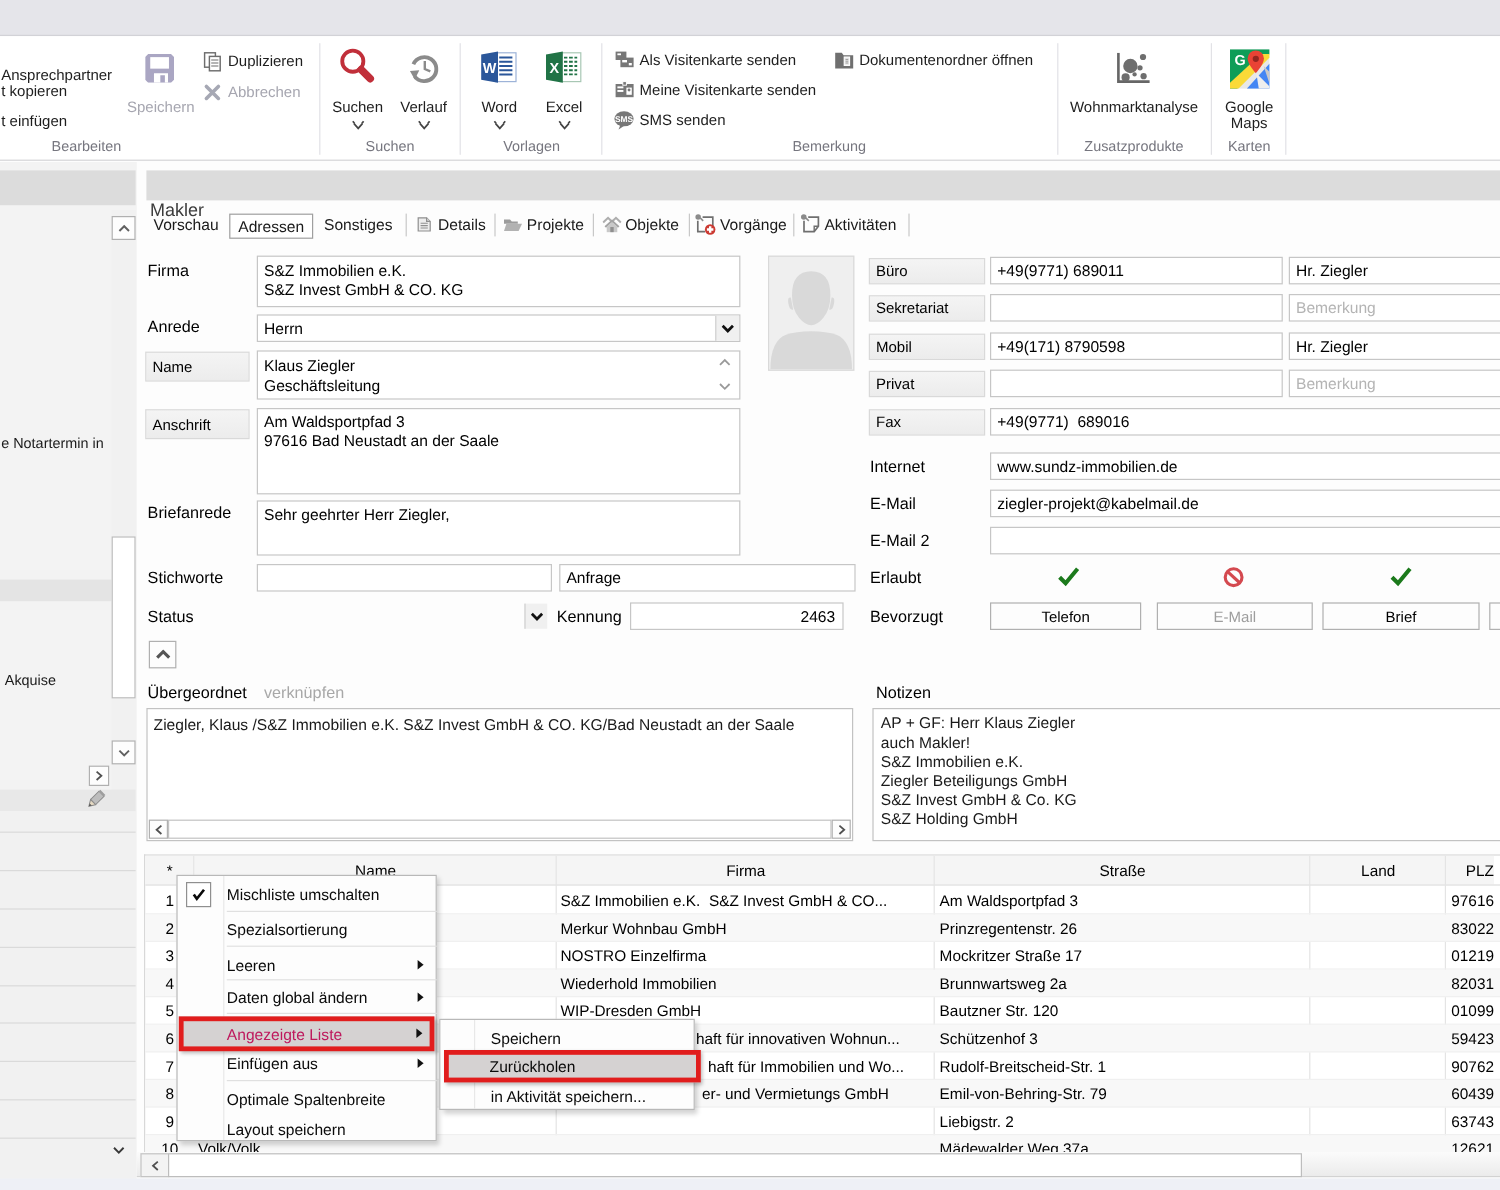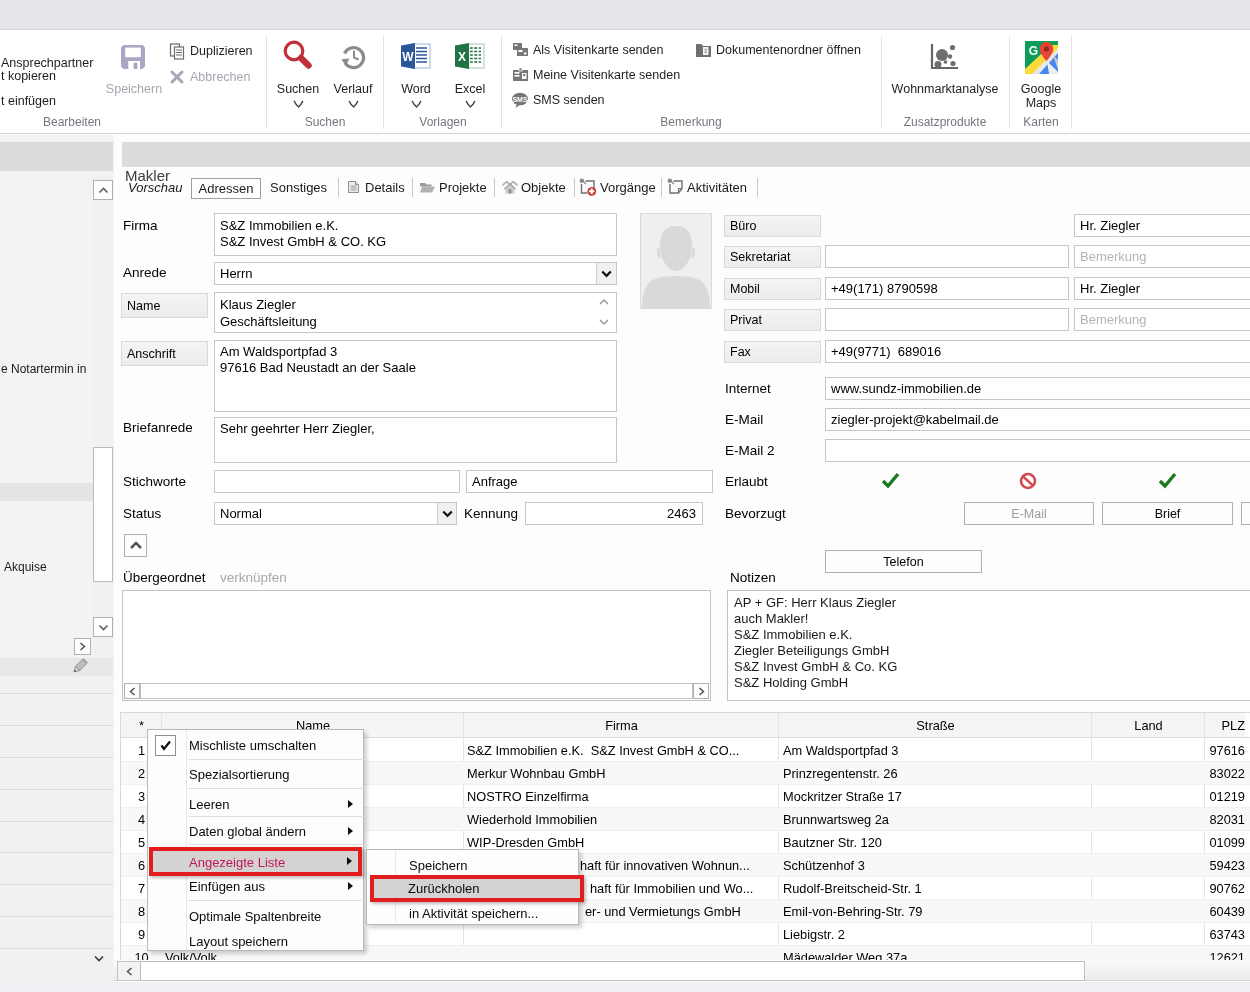--- a/index.html
+++ b/index.html
@@ -224,21 +224,21 @@
     <div class="abs" style="left:0; top:813px; width:113px; height:1px; background:#dadada;"></div>
     <svg class="abs" style="left:93px; top:820px;" width="12" height="8" viewBox="0 0 12 8">
         <path d="M2 1.5 L6 5.5 L10 1.5" fill="none" stroke="#3a3a3a" stroke-width="1.6"></path>
       </svg>
   </div>
   <div class="abs" id="makbar">
       <span style="position:absolute; left:3px; top:4px; font-size:15px; color:#3c3c3c;margin-top:21px;">Makler</span>
     </div>
 
   <div class="abs" id="tabs" style="left:114px; top:176px; width:1136px; height:24px; font-size:13px;">
-    <span class="abs" style="left:14px; top:4px;font-style:italic;">Vorschau</span>
+    <span class="abs" style="left:14px; top:4px;">Vorschau</span>
     <span class="abs" style="left:77px; top:2px; width:70px; height:21px; background:#fff; border:1px solid #9f9f9f; text-align:center; line-height:20px;">Adressen</span>
     <span class="abs" style="left:156px; top:4px;">Sonstiges</span>
     <span class="abs" style="left:224px; top:2px; width:1px; height:19px; background:#c8c8c8;"></span>
     <svg class="abs" style="left:233px; top:4px;" width="13" height="14" viewBox="0 0 13 14">
         <path d="M1.5 1.5 h7 l3 3 v8 h-10 z" fill="#ededed" stroke="#8f8f8f" stroke-width="1"></path>
         <path d="M8.5 1.5 v3 h3" fill="#dcdcdc" stroke="#8f8f8f" stroke-width="1"></path>
         <path d="M3.5 6 h6 M3.5 8 h6 M3.5 10 h6" stroke="#8f8f8f" stroke-width="0.9"></path>
       </svg>
     <span class="abs" style="left:251px; top:4px;">Details</span>
     <span class="abs" style="left:298px; top:2px; width:1px; height:19px; background:#c8c8c8;"></span>
@@ -295,39 +295,39 @@
       <path d="M2 3 L6 7 L10 3" fill="none" stroke="#9a9a9a" stroke-width="1.5"></path>
     </svg>
   <div class="lbox" style="left:121px; top:341px; width:87px; height:25px;">Anschrift</div>
   <div class="inp" style="left:214px; top:340px; width:403px; height:72px; padding-top:3px; line-height:16px; white-space:normal;">Am Waldsportpfad 3<br>97616 Bad Neustadt an der Saale</div>
   <div class="label" style="left:123px; top:420px;">Briefanrede</div>
   <div class="inp" style="left:214px; top:417px; width:403px; height:46px; padding-top:3px;">Sehr geehrter Herr Ziegler,</div>
   <div class="label" style="left:123px; top:474px;">Stichworte</div>
   <div class="inp" style="left:214px; top:470px; width:246px; height:23px;"></div>
   <div class="inp" style="left:466px; top:470px; width:247px; height:23px; line-height:21px;">Anfrage</div>
   <div class="label" style="left:123px; top:506px;">Status</div>
-  <div class="inp" style="left:214px; top:502px; width:243px; height:23px; line-height:21px;">Normal</div>
   <div class="abs" style="left:437px; top:503px; width:19px; height:21px; background:#f0f0f0; border-left:1px solid #cfcfcf; display:flex; align-items:center; justify-content:center;">
       <svg width="11" height="8" viewBox="0 0 11 8">
         <path d="M1.2 1.5 L5.5 5.8 L9.8 1.5" fill="none" stroke="#111" stroke-width="2.3"></path>
       </svg>
     </div>
   <div class="label" style="left:464px; top:506px;">Kennung</div>
   <div class="inp" style="left:525px; top:502px; width:178px; height:23px; line-height:21px; text-align:right; padding-right:6px;">2463</div>
 
   <div class="abs" style="left:640px; top:213px; width:72px; height:96px; background:#efefef; border:1px solid #d9d9d9;">
     <svg width="70" height="94" viewBox="0 0 70 94">
       <path d="M35 12 q16 0 16 20 q0 12 -6 19 q-5 6 -10 6 q-5 0 -10-6 q-6-7 -6-19 q0-20 16-20 z" fill="#d9d9d9"></path>
       <path d="M18 34 q-3-1 -2 5 q1 6 4 5 z" fill="#d9d9d9"></path>
       <path d="M52 34 q3-1 2 5 q-1 6 -4 5 z" fill="#d9d9d9"></path>
       <path d="M1 94 q0-24 13-29 q8-3 21-3 q13 0 21 3 q13 5 13 29 z" fill="#d9d9d9"></path>
     </svg>
   </div>
 
   <div class="lbox" style="left:724px; top:215px; width:97px; height:22px;">Büro</div>
+  <div class="inp" style="left:825px; top:214px; width:244px; height:23px; line-height:21px;">+49(9771) 689011</div>
   <div class="inp" style="left:1074px; top:214px; width:178px; height:23px; line-height:21px;">Hr. Ziegler</div>
   <div class="lbox" style="left:724px; top:246px; width:97px; height:22px;">Sekretariat</div>
   <div class="inp" style="left:825px; top:245px; width:244px; height:23px;"></div>
   <div class="inp ph" style="left:1074px; top:245px; width:178px; height:23px; line-height:21px;">Bemerkung</div>
   <div class="lbox" style="left:724px; top:278px; width:97px; height:22px;">Mobil</div>
   <div class="inp" style="left:825px; top:277px; width:244px; height:23px; line-height:21px;">+49(171) 8790598</div>
   <div class="inp" style="left:1074px; top:277px; width:178px; height:23px; line-height:21px;">Hr. Ziegler</div>
   <div class="lbox" style="left:724px; top:309px; width:97px; height:22px;">Privat</div>
   <div class="inp" style="left:825px; top:308px; width:244px; height:23px;"></div>
   <div class="inp ph" style="left:1074px; top:308px; width:178px; height:23px; line-height:21px;">Bemerkung</div>
@@ -344,33 +344,34 @@
       <path d="M2 9 L7 14 L17 2" fill="none" stroke="#1c7a1c" stroke-width="3.4"></path>
     </svg>
   <svg class="abs" style="left:1019px; top:472px;" width="18" height="18" viewBox="0 0 18 18">
       <circle cx="9" cy="9" r="7" fill="none" stroke="#d4494f" stroke-width="2.6"></circle>
       <path d="M4.2 4.6 L13.8 13.4" stroke="#d4494f" stroke-width="2.6"></path>
     </svg>
   <svg class="abs" style="left:1158px; top:472px;" width="19" height="17" viewBox="0 0 19 17">
       <path d="M2 9 L7 14 L17 2" fill="none" stroke="#1c7a1c" stroke-width="3.4"></path>
     </svg>
   <div class="label" style="left:725px; top:506px;">Bevorzugt</div>
-  <div class="btn" style="left:825px; top:502px; width:157px; height:23px;margin-top:48px;">Telefon</div>
+  <div class="btn" style="left:825px; top:502px; width:126px; height:23px;">Telefon</div>
   <div class="btn" style="left:964px; top:502px; width:130px; height:23px; color:#9d9d9d;">E-Mail</div>
   <div class="btn" style="left:1102px; top:502px; width:131px; height:23px;">Brief</div>
   <div class="btn" style="left:1241px; top:502px; width:11px; height:23px;"></div>
 
   <div class="btn" style="left:124px; top:534px; width:23px; height:23px;">
       <svg width="14" height="9" viewBox="0 0 14 9">
         <path d="M2 7 L7 2 L12 7" fill="none" stroke="#555" stroke-width="2.6"></path>
       </svg>
     </div>
   <div class="label" style="left:123px; top:570px;">Übergeordnet</div>
   <div class="label" style="left:220px; top:570px; color:#a8a8a8;">verknüpfen</div>
   <div class="abs" style="left:122px; top:590px; width:589px; height:111px; background:#fff; border:1px solid #c2c2c2;">
+    <div style="position:absolute; left:5px; top:5px; font-size:13px; white-space:nowrap;">Ziegler, Klaus /S&amp;Z Immobilien e.K. S&amp;Z Invest GmbH &amp; CO. KG/Bad Neustadt an der Saale</div>
     <div class="btn" style="left:1px; top:92px; width:16px; height:16px;">
         <svg width="7" height="9" viewBox="0 0 7 9">
           <path d="M5.5 1 L1.5 4.5 L5.5 8" fill="none" stroke="#505050" stroke-width="1.5"></path>
         </svg>
       </div>
     <div class="abs" style="left:17px; top:92px; width:553px; height:16px; background:#fff; border:1px solid #c2c2c2;"></div>
     <div class="btn" style="left:570px; top:92px; width:16px; height:16px;">
         <svg width="7" height="9" viewBox="0 0 7 9">
           <path d="M1.5 1 L5.5 4.5 L1.5 8" fill="none" stroke="#505050" stroke-width="1.5"></path>
         </svg>

